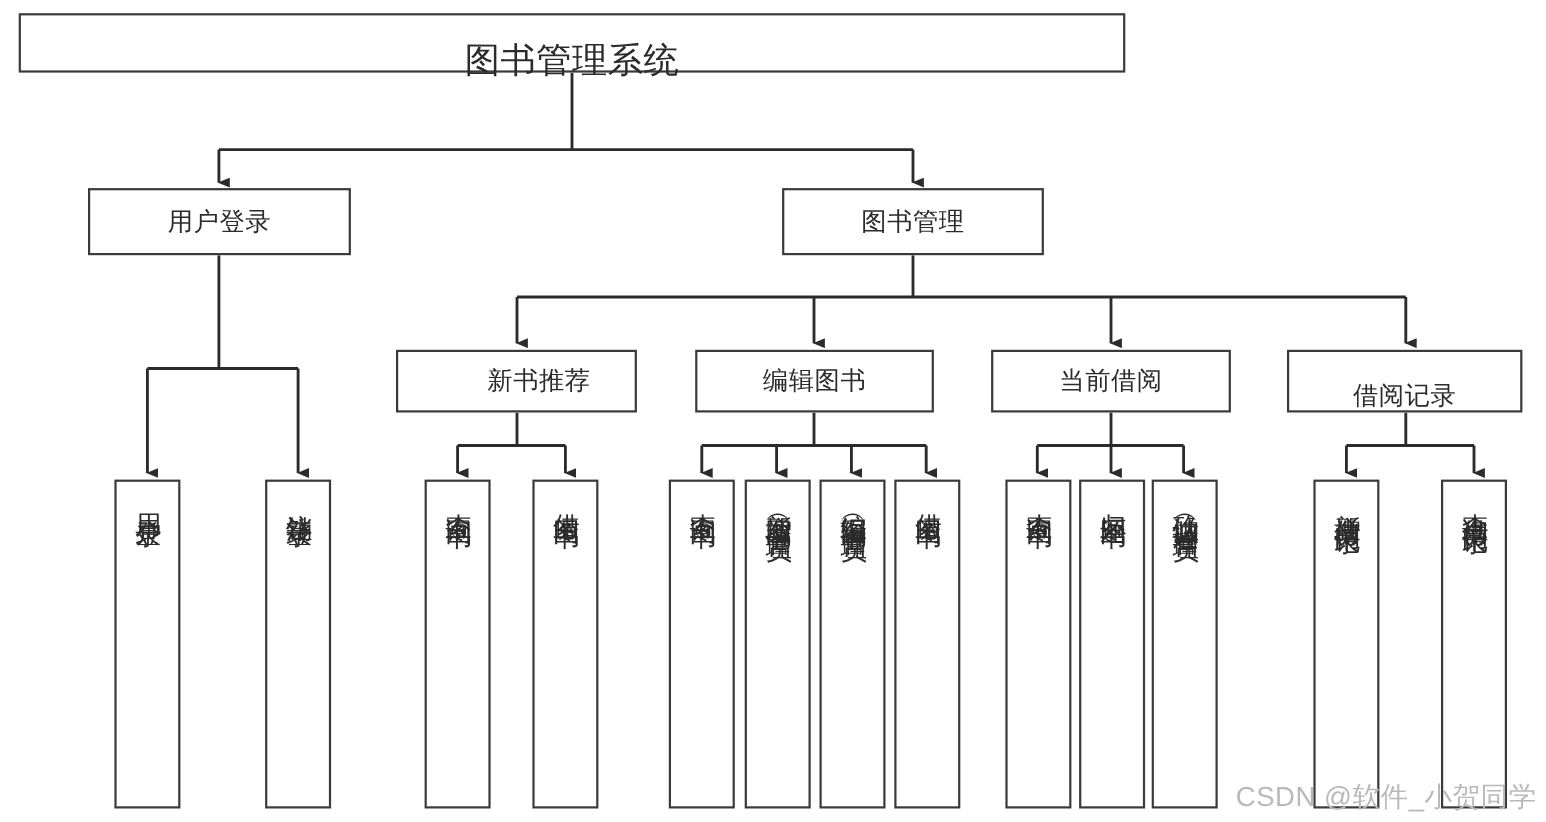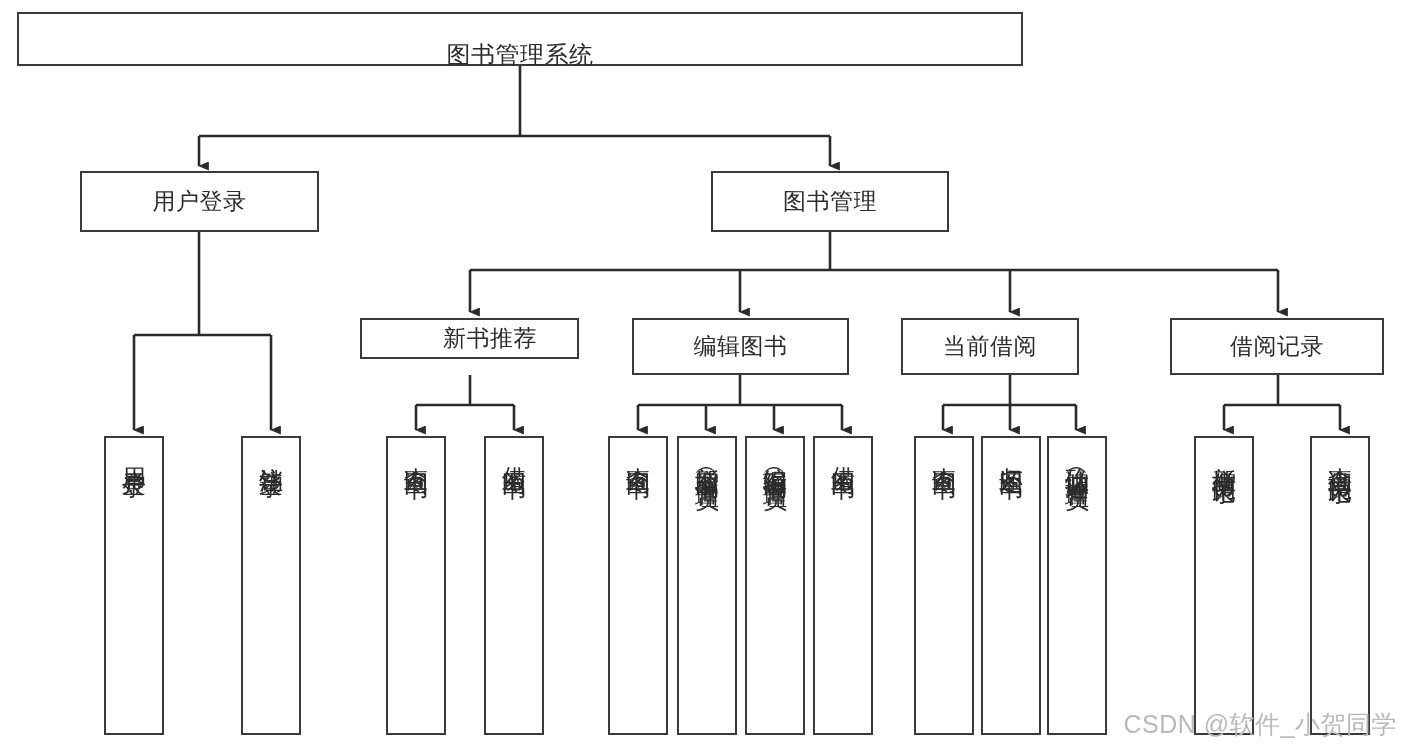--- a/index.html
+++ b/index.html
@@ -40,21 +40,21 @@
     text-align: center;
     line-height: 1.18;
     white-space: nowrap;
   }
   
   .node.horiz .label {
     font-size: 23px;
     letter-spacing: 0.5px;
   }
   .node.root .label {
-    font-size: 24px;
+    font-size: 32px;
     margin-top: 32px;
   }
   
   .node.leaf {
     align-items: flex-start;
     justify-content: center;
     padding-top: 10px;
   }
   .node.leaf .label {
     font-size: 24px;
@@ -139,33 +139,33 @@
   </div>
 
   <div class="node horiz" style="left:80px; top:171px; width:239px; height:61px;">
     <span class="label">用户登录</span>
   </div>
 
   <div class="node horiz" style="left:711px; top:171px; width:238px; height:61px;">
     <span class="label">图书管理</span>
   </div>
 
-  <div class="node horiz" style="left:360px; top:318px; width:219px; height:41px;padding-left:41px;">
+  <div class="node horiz" style="left:360px; top:318px; width:219px; height:57px;padding-left:41px;">
     <span class="label">新书推荐</span>
   </div>
 
   <div class="node horiz" style="left:632px; top:318px; width:217px; height:57px;">
     <span class="label">编辑图书</span>
   </div>
 
-  <div class="node horiz" style="left:901px; top:318px; width:178px; height:57px;">
+  <div class="node horiz" style="left:901px; top:318px; width:218px; height:57px;">
     <span class="label">当前借阅</span>
   </div>
 
-  <div class="node horiz" style="left:1170px; top:318px; width:214px; height:57px;">
+  <div class="node horiz" style="left:1170px; top:318px; width:214px; height:57px;align-items:flex-end;">
     <span class="label">借阅记录</span>
   </div>
 
   <div class="node leaf" style="left:104px; top:436px; width:60px; height:299px;">
     <span class="label">用户登录</span>
   </div>
 
   <div class="node leaf" style="left:241px; top:436px; width:60px; height:299px;">
     <span class="label">注销登录</span>
   </div>

